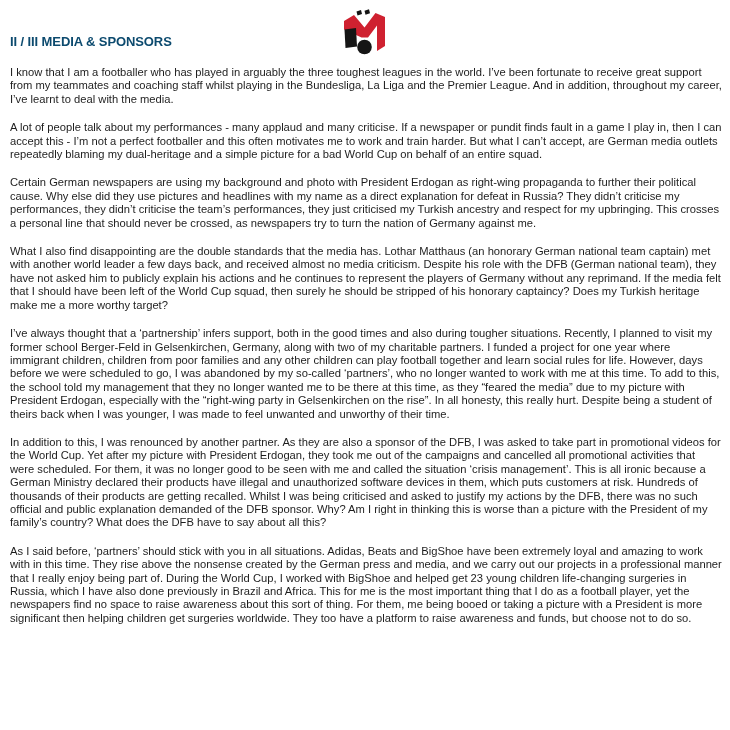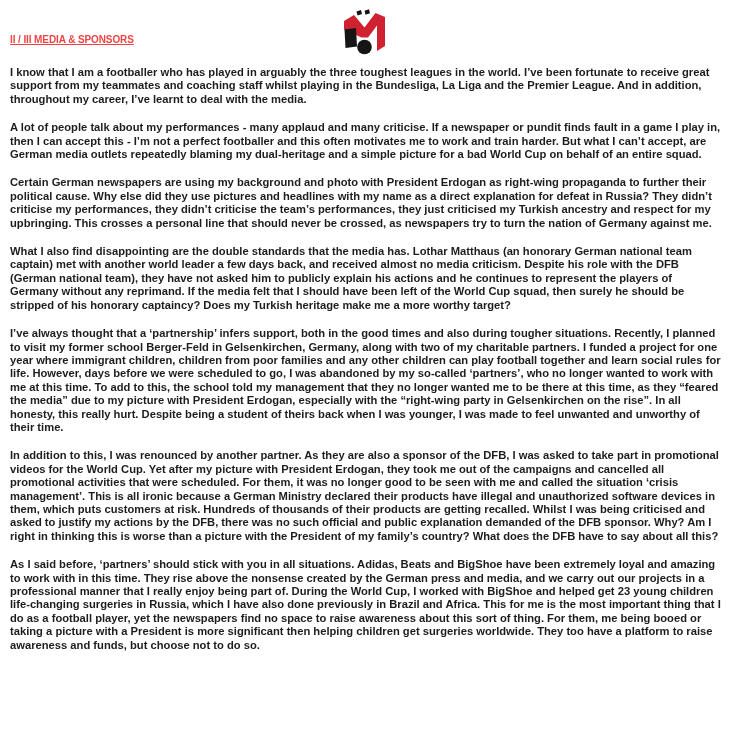--- a/index.html
+++ b/index.html
@@ -16,41 +16,39 @@
   .page-header {
     position: relative;
     height: 64px;
   }
 
   .section-title {
     position: absolute;
     left: 10px;
     top: 34px;
     margin: 0;
-    font-size: 10px;
+    font-size: 13px;
     font-weight: 700;
     letter-spacing: -0.1px;
-    color: #ef4444;
+    color: #0c4a6e;
     white-space: nowrap;
-    text-decoration: underline;
   }
 
   .brand-logo {
     position: absolute;
     left: 344px;
     top: 9px;
     width: 41px;
     height: 46px;
   }
   .brand-logo svg { display: block; width: 100%; height: 100%; }
 
   .statement-body {
     padding: 2px 8px 0 10px;
     width: 712px;
-    font-weight: bold;
   }
 
   .statement-body p {
     margin: 0 0 15px 0;
     font-size: 11.2px;
     line-height: 13.4px;
     color: #1d1d1d;
     text-align: left;
   }
 </style>

